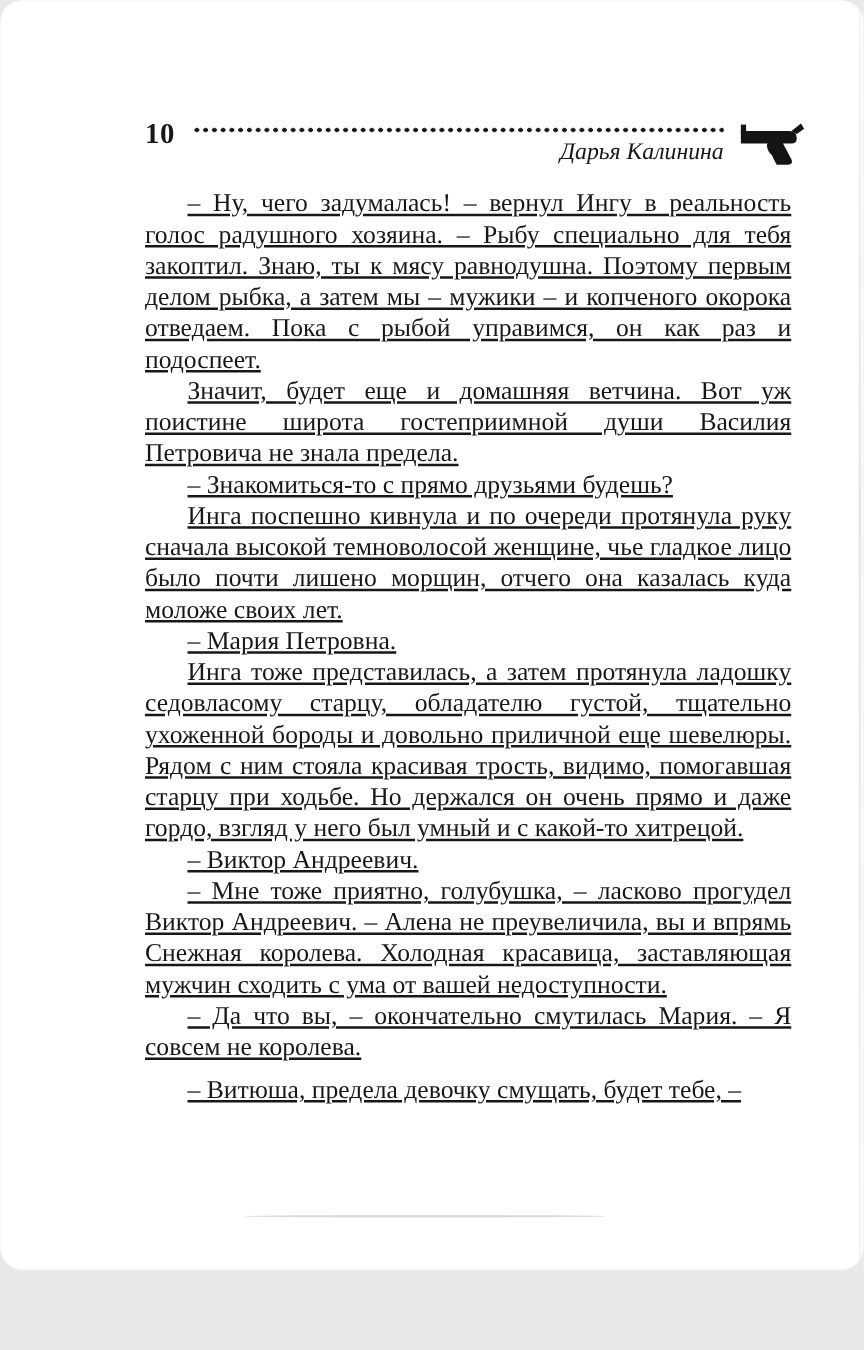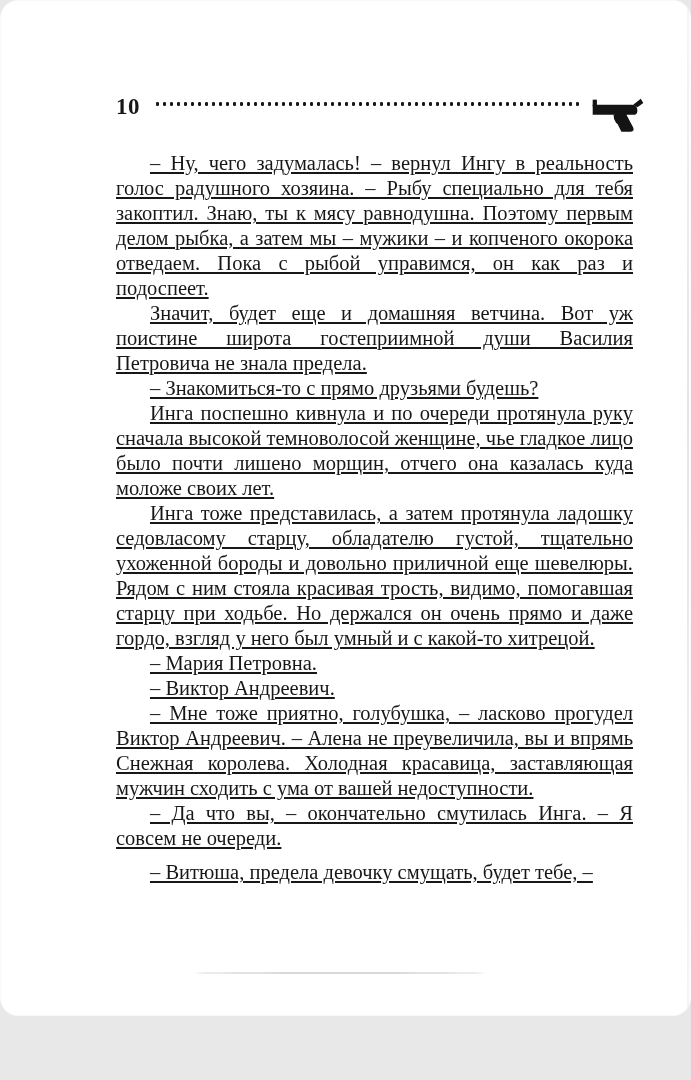--- a/index.html
+++ b/index.html
@@ -95,42 +95,43 @@
 </style>
 </head>
 <body>
 
 <div class="page">
 
   <div class="header">
     <span class="pagenum">10</span>
     <div class="header-mid">
       <div class="dots"></div>
+      <div class="author">Дарья Калинина</div>
     </div>
     <span class="gun-wrap">
       <svg width="54" height="36" viewBox="0 0 64 42" aria-hidden="true">
         <g fill="#141414">
           <rect x="2" y="4" width="5" height="8"></rect>
           <path d="M50 10 L59 3 L62 8 L55 13 Z"></path>
           <path d="M2 10 H48 Q55 10 55 17 Q55 22 50 22 H42 L50 37 Q52 42 46 42 H36 Q30 32 28 22 H2 Z"></path>
         </g>
         <path d="M28 22 Q28 33 38 33" stroke="#141414" stroke-width="2.6" fill="none"></path>
       </svg>
     </span>
   </div>
 
   <div class="text">
       <p class="para">– Ну, чего задумалась! – вернул Ингу в реальность голос радушного хозяина. – Рыбу специально для тебя закоптил. Знаю, ты к мясу равнодушна. Поэтому первым делом рыбка, а затем мы – мужики – и копченого окорока отведаем. Пока с рыбой управимся, он как раз и подоспеет.</p>
       <p class="para">Значит, будет еще и домашняя ветчина. Вот уж поистине широта гостеприимной души Василия Петровича не знала предела.</p>
       <p class="para">– Знакомиться-то с прямо друзьями будешь?</p>
       <p class="para">Инга поспешно кивнула и по очереди протянула руку сначала высокой темноволосой женщине, чье гладкое лицо было почти лишено морщин, отчего она казалась куда моложе своих лет.</p>
+      <p class="para">– Мария Петровна.</p>
       <p class="para">Инга тоже представилась, а затем протянула ладошку седовласому старцу, обладателю густой, тщательно ухоженной бороды и довольно приличной еще шевелюры. Рядом с ним стояла красивая трость, видимо, помогавшая старцу при ходьбе. Но держался он очень прямо и даже гордо, взгляд у него был умный и с какой-то хитрецой.</p>
-      <p class="para">– Мария Петровна.</p>
       <p class="para">– Виктор Андреевич.</p>
       <p class="para">– Мне тоже приятно, голубушка, – ласково прогудел Виктор Андреевич. – Алена не преувеличила, вы и впрямь Снежная королева. Холодная красавица, заставляющая мужчин сходить с ума от вашей недоступности.</p>
-      <p class="para">– Да что вы, – окончательно смутилась Инга. – Я совсем не очереди.</p>
+      <p class="para">– Да что вы, – окончательно смутилась Мария. – Я совсем не королева.</p>
       <p class="para sp">– Витюша, предела девочку смущать, будет тебе, –</p>
     </div>
 
   <div class="bottom-curl"></div>
   <div class="edge-shade"></div>
 
 </div>
 
 </body></html>

